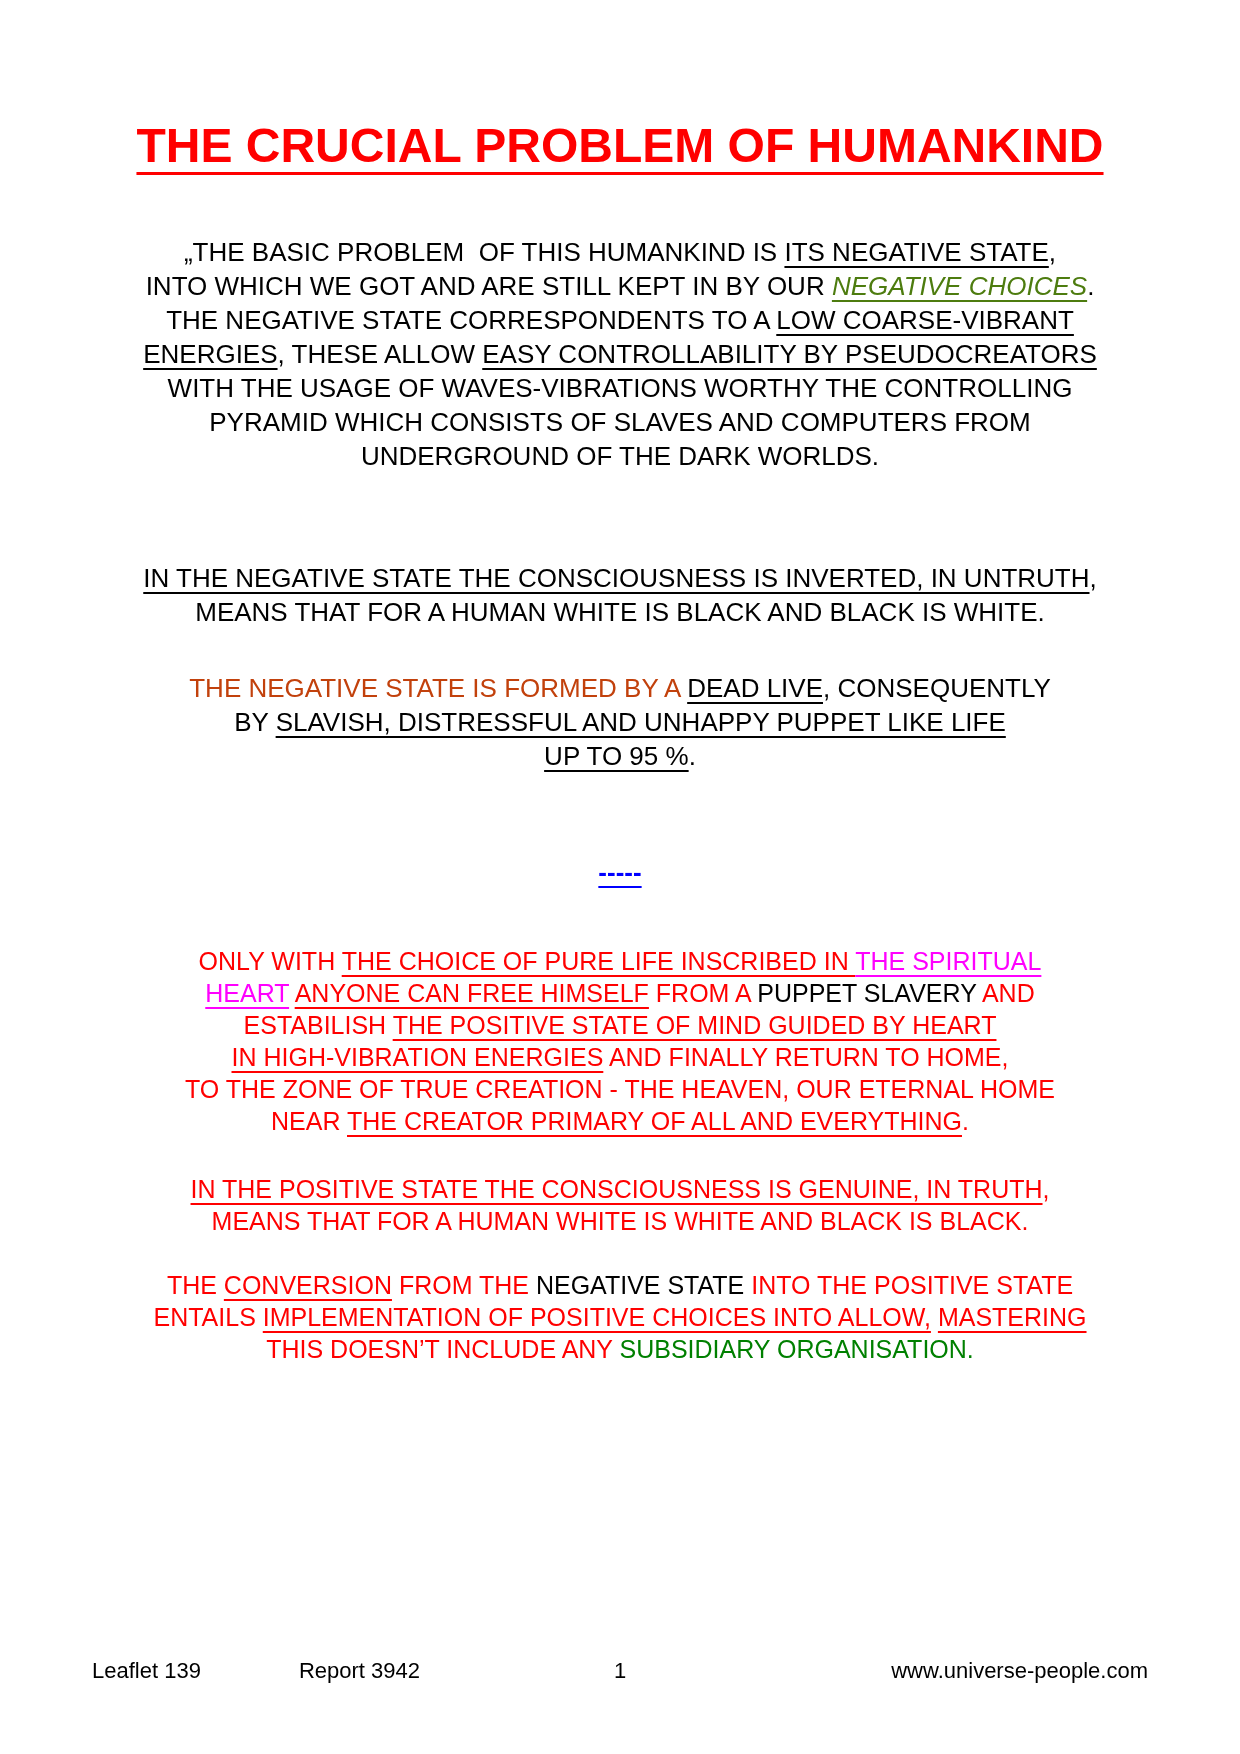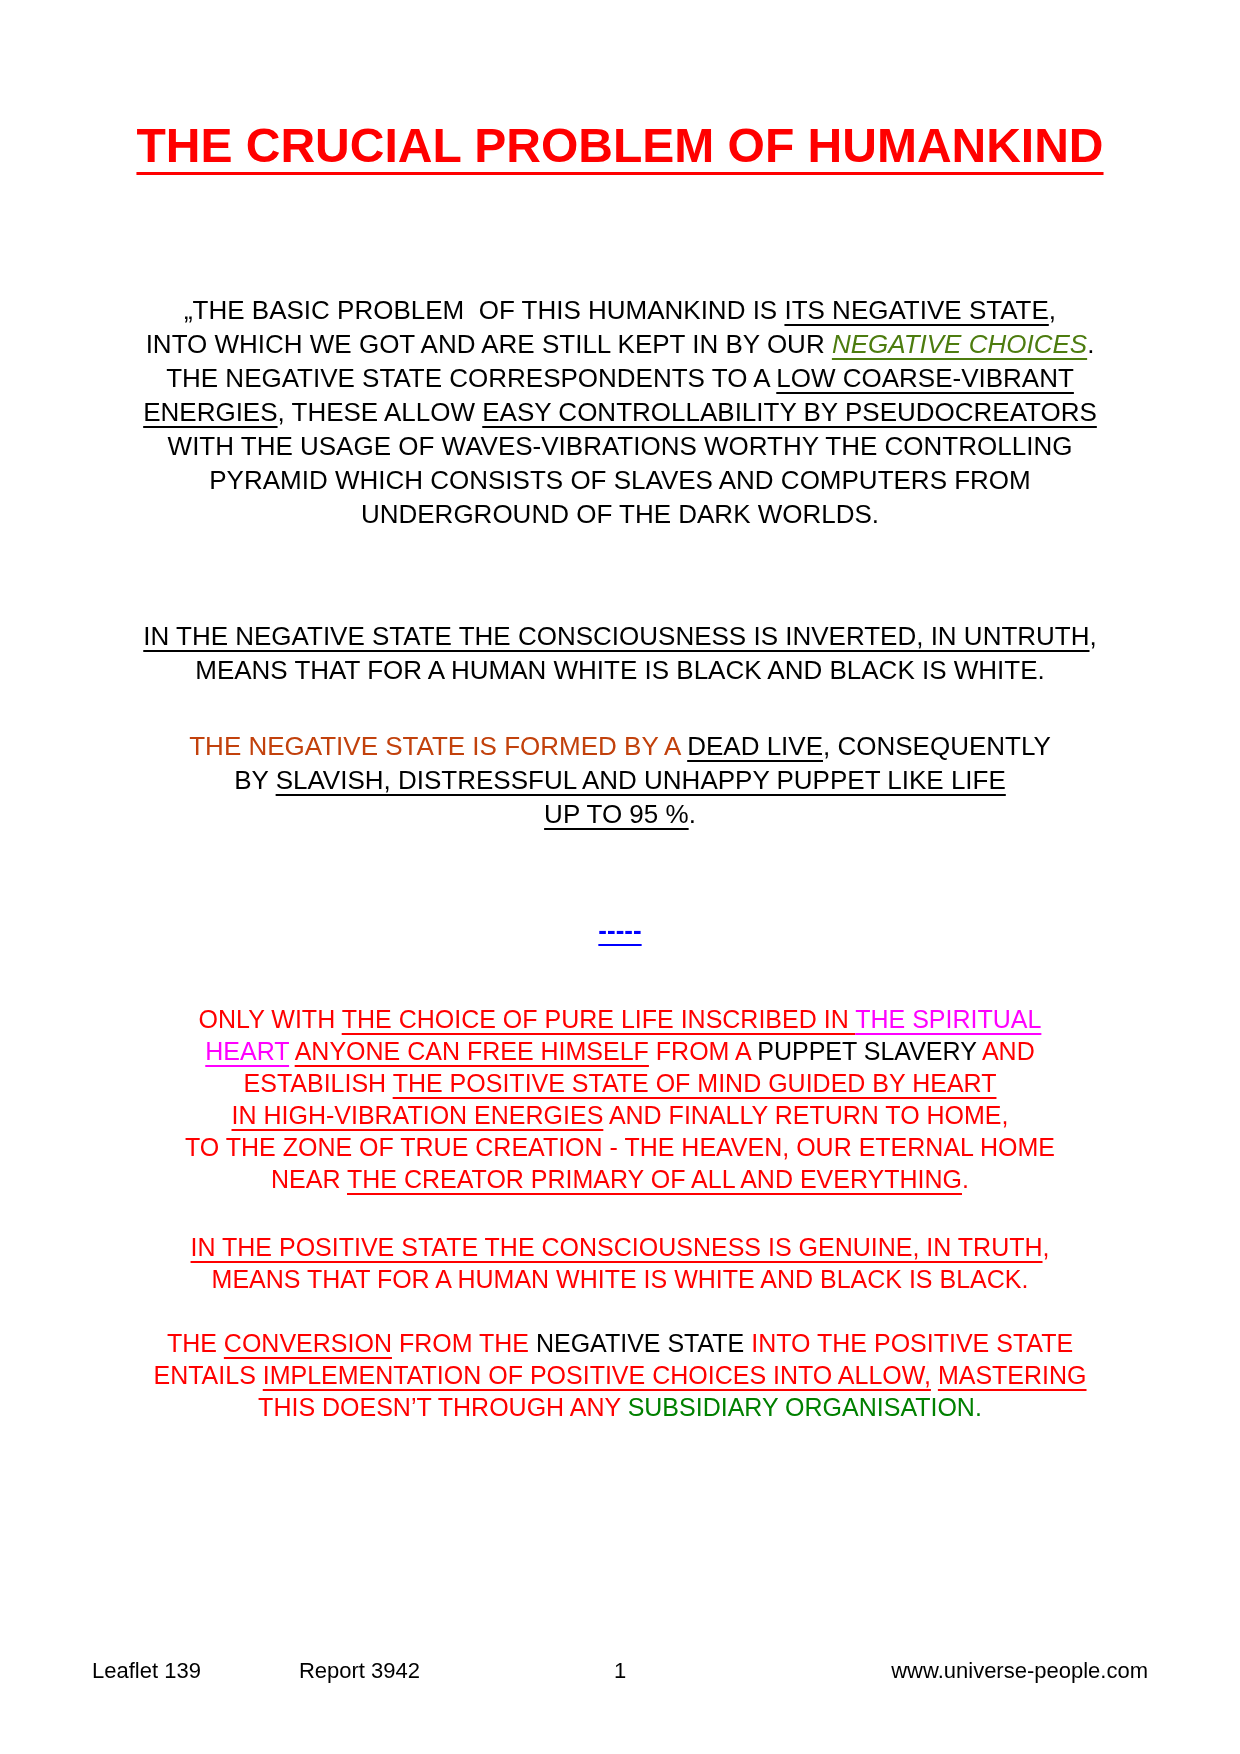--- a/index.html
+++ b/index.html
@@ -13,21 +13,21 @@
     margin:0; padding-top:118px;
     font-size:48px; font-weight:bold; letter-spacing:0;
     text-decoration:underline; text-decoration-thickness:3px; text-underline-offset:10px;
   }
   .body { padding:0 20px; }
   .para { font-size:26px; line-height:34px; font-weight:normal; }
   .line { white-space:pre; }
   .u { text-decoration:underline; text-decoration-thickness:2px; text-underline-offset:5px; }
 
   
-  [data-name="para-basic-problem"]          { margin-top:120px; }
+  [data-name="para-basic-problem"]          { margin-top:62px; }
   [data-name="para-inverted-consciousness"] { margin-top:88px; }
   [data-name="para-dead-live"]              { margin-top:42px; }
   [data-name="separator-dashes"]            { margin-top:82px; font-weight:bold; }
   [data-name="para-pure-love-choice"],
   [data-name="para-genuine-consciousness"],
   [data-name="para-true-life"],
   [data-name="para-conversion"]             { font-size:25px; line-height:32px; }
   [data-name="para-pure-love-choice"]       { margin-top:56px; }
   [data-name="para-genuine-consciousness"]  { margin-top:36px; }
   [data-name="para-true-life"]              { margin-top:32px; }
@@ -78,21 +78,21 @@
         <div class="line" data-name="text-line"><span data-name="text-run" style="color: rgb(255, 0, 0);">TO THE ZONE OF TRUE CREATION - THE HEAVEN, OUR ETERNAL HOME</span></div>
         <div class="line" data-name="text-line"><span data-name="text-run" style="color: rgb(255, 0, 0);">NEAR </span><span class="u" data-name="text-run" style="color: rgb(255, 0, 0);">THE CREATOR PRIMARY OF ALL AND EVERYTHING</span><span data-name="text-run" style="color: rgb(255, 0, 0);">.</span></div>
       </div>
       <div class="para" data-name="para-genuine-consciousness">
         <div class="line" data-name="text-line"><span class="u" data-name="text-run" style="color: rgb(255, 0, 0);">IN THE POSITIVE STATE THE CONSCIOUSNESS IS GENUINE, IN TRUTH</span><span data-name="text-run" style="color: rgb(255, 0, 0);">,</span></div>
         <div class="line" data-name="text-line"><span data-name="text-run" style="color: rgb(255, 0, 0);">MEANS THAT FOR A HUMAN WHITE IS WHITE AND BLACK IS BLACK.</span></div>
       </div>
       <div class="para" data-name="para-conversion">
         <div class="line" data-name="text-line"><span data-name="text-run" style="color: rgb(255, 0, 0);">THE </span><span class="u" data-name="text-run" style="color: rgb(255, 0, 0);">CONVERSION</span><span data-name="text-run" style="color: rgb(255, 0, 0);"> FROM THE </span><span data-name="text-run" style="color: rgb(0, 0, 0);">NEGATIVE STATE</span><span data-name="text-run" style="color: rgb(255, 0, 0);"> INTO THE POSITIVE STATE</span></div>
         <div class="line" data-name="text-line"><span data-name="text-run" style="color: rgb(255, 0, 0);">ENTAILS </span><span class="u" data-name="text-run" style="color: rgb(255, 0, 0);">IMPLEMENTATION OF POSITIVE CHOICES INTO ALLOW,</span><span data-name="text-run" style="color: rgb(255, 0, 0);"> </span><span class="u" data-name="text-run" style="color: rgb(255, 0, 0);">MASTERING</span></div>
-        <div class="line" data-name="text-line"><span data-name="text-run" style="color: rgb(255, 0, 0);">THIS DOESN’T THROUGH ANY </span><span data-name="text-run" style="color: rgb(0, 128, 0);">SUBSIDIARY ORGANISATION.</span></div>
+        <div class="line" data-name="text-line"><span data-name="text-run" style="color: rgb(255, 0, 0);">THIS DOESN’T INCLUDE ANY </span><span data-name="text-run" style="color: rgb(0, 128, 0);">SUBSIDIARY ORGANISATION.</span></div>
       </div>
     </div>
 
   <div class="footer" data-name="page-footer">
     <span class="leaflet" data-name="footer-leaflet-label">Leaflet 139</span>
     <span class="report" data-name="footer-report-label">Report 3942</span>
     <span class="pagenum" data-name="footer-page-number">1</span>
     <span class="website" data-name="footer-website-url">www.universe-people.com</span>
   </div>
 </div>

